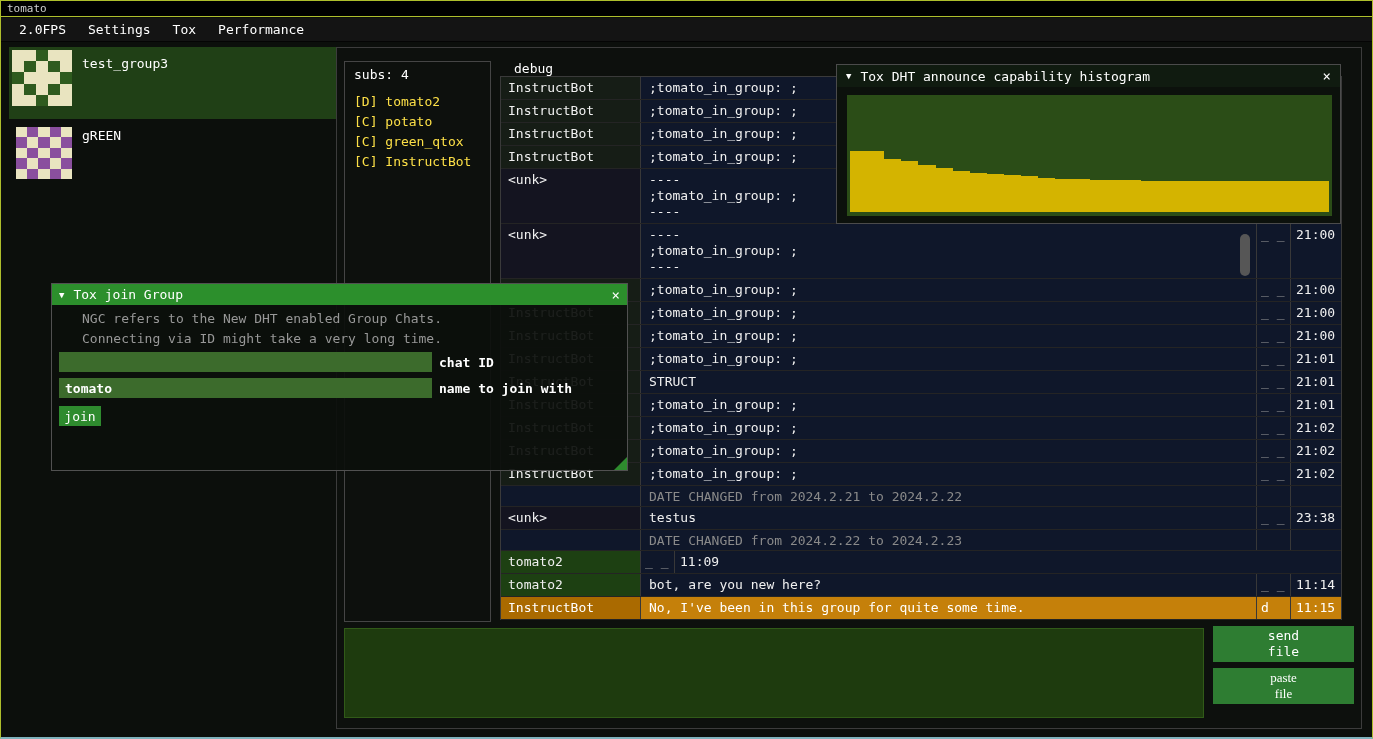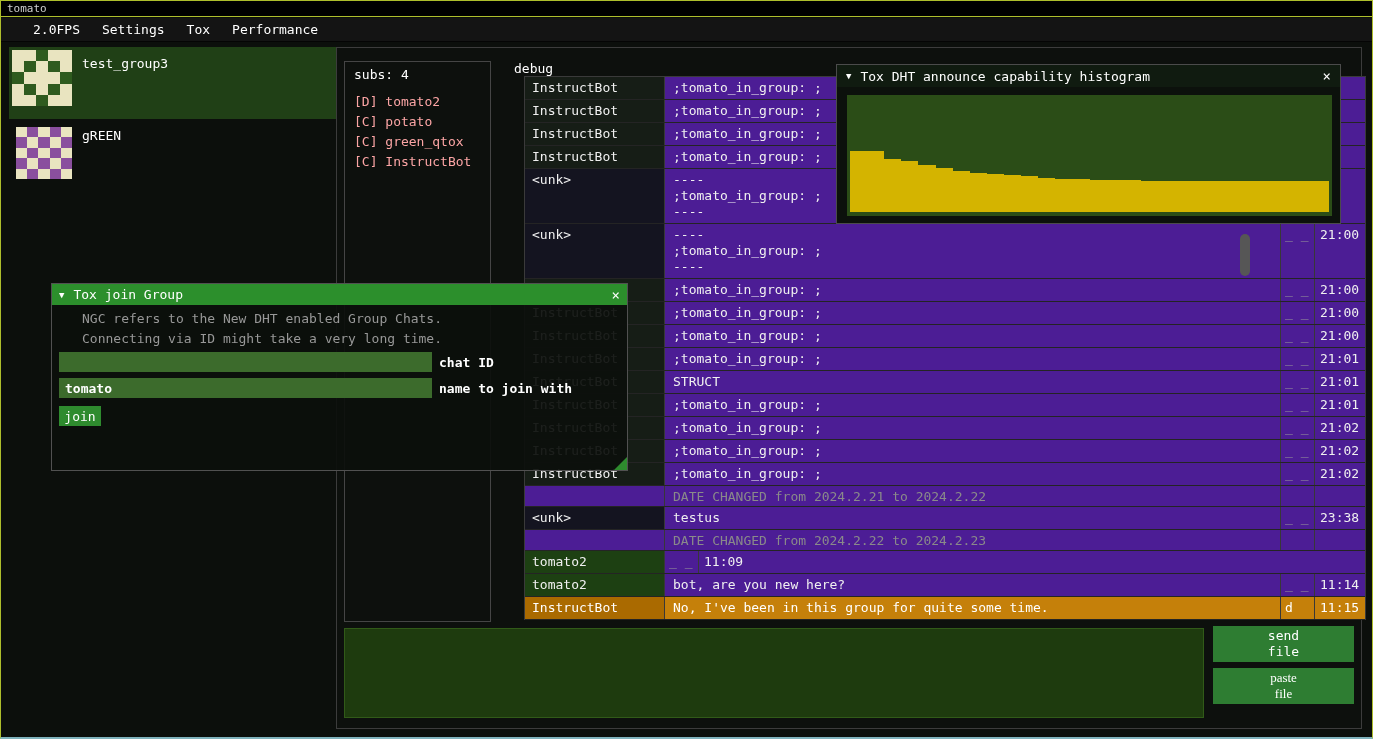--- a/index.html
+++ b/index.html
@@ -4,39 +4,39 @@
 <style>
   * { margin:0; padding:0; box-sizing:border-box; }
   html,body { background:#000; }
   #app {
     position:relative; width:1373px; height:739px; overflow:hidden;
     font-family:"DejaVu Sans Mono","Liberation Mono",monospace; font-size:13px;
     color:#e6e6e6; background:#0c0f0c;
     border:1px solid #aebe2c; border-bottom:2px solid #7fb2bc;
   }
   .titlebar { height:16px; background:#000; border-bottom:1px solid #aebe2c; font-size:11px; color:#cfcfcf; padding:1px 6px; }
-  .menubar { position:absolute; top:17px; left:0; right:0; height:24px; background:#141414; display:flex; align-items:stretch; padding-left:21px; border-bottom:1px solid #050505; }
+  .menubar { position:absolute; top:17px; left:0; right:0; height:24px; background:#141414; display:flex; align-items:stretch; padding-left:7px; border-bottom:1px solid #050505; }
   .menu-item { padding:4px 11px; color:#fff; }
 
   .group-list { position:absolute; left:8px; top:46px; width:327px; }
   .group-item { display:flex; height:72px; }
   .group-item.selected { background:#204016; }
   .avatar { width:60px; height:56px; margin:3px 0 0 3px; display:grid; grid-template-columns:repeat(5,1fr); grid-template-rows:repeat(5,1fr); }
   .group-item:nth-child(2) .avatar { width:56px; height:52px; margin-left:7px; margin-top:8px; }
   .group-label { margin-left:10px; margin-top:9px; color:#fff; }
 
   .main-window { position:absolute; left:335px; top:46px; width:1026px; height:682px; border:1px solid #3c3c3c; background:#0d100d; }
 
   .subs-panel { position:absolute; left:343px; top:60px; width:147px; height:561px; border:1px solid #454545; background:#0d100d; }
   .subs-title { padding:5px 9px 10px; color:#fff; }
-  .subs-item { padding:0 9px; line-height:20px; color:#fca5a5; }
+  .subs-item { padding:0 9px; line-height:20px; color:#fde047; }
 
   .chat-tab { position:absolute; left:500px; top:58px; padding:2px 13px; color:#fff; }
 
-  .chat-table { position:absolute; left:499px; top:75px; width:842px; border:1px solid #3a3a3a; border-bottom:none; background:#4c1d95;margin-left:24px; }
+  .chat-table { position:absolute; left:499px; top:75px; width:842px; border:1px solid #3a3a3a; border-bottom:none; background:#0f172a; }
   .crow { display:flex; height:23px; border-bottom:1px solid #242424; }
   .crow.multi { height:55px; }
   .crow.system { height:21px; }
   .cname { width:140px; padding:3px 7px; border-right:1px solid #383838; white-space:nowrap; overflow:hidden; color:#f0f0f0; }
   .cmsg { flex:1; padding:3px 8px; border-right:1px solid #383838; white-space:pre-line; line-height:16px; overflow:hidden; color:#f0f0f0; }
   .cmarks { width:34px; padding:3px 4px; border-right:1px solid #383838; color:#9a9a9a; }
   .ctime { width:50px; padding:3px 5px; color:#f0f0f0; }
   .p-instructbot .cname { background:#161d16; }
   .p-unk .cname { background:#141420; }
   .p-tomato2 .cname { background:#1d4012; }

